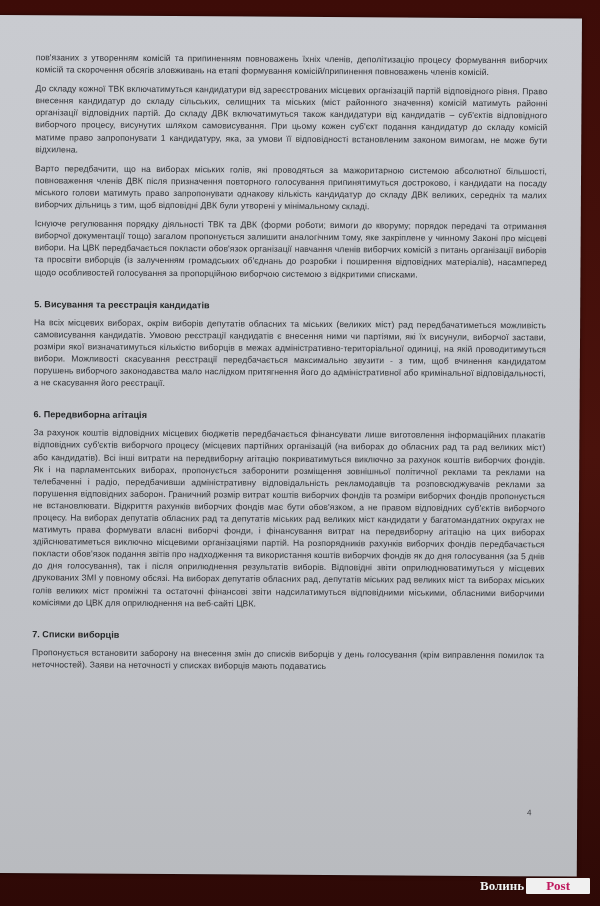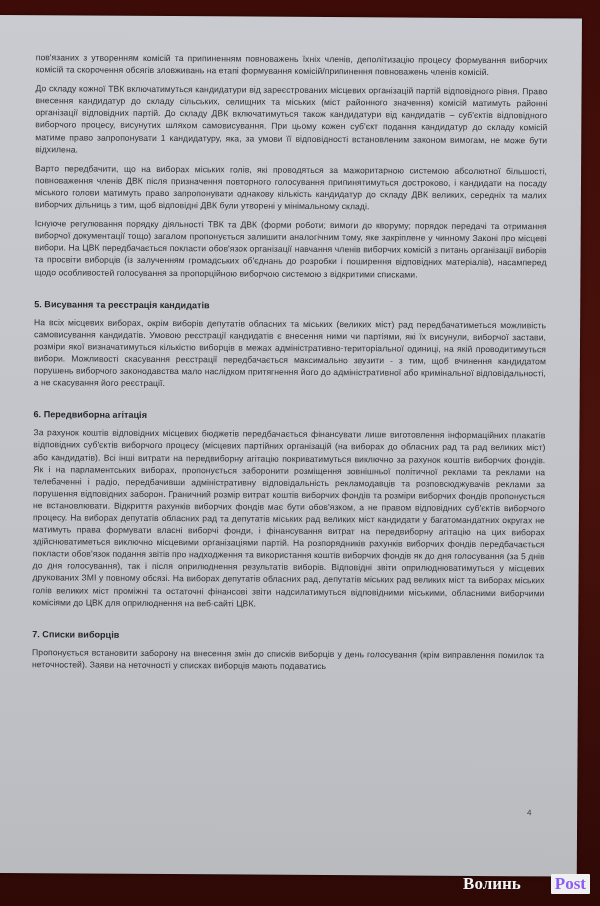--- a/index.html
+++ b/index.html
@@ -68,25 +68,24 @@
     position: absolute;
     left: 536px; top: 6px;
     font-size: 8px; color: #3a3b3f;
   }
   .watermark {
     position: absolute;
     right: 10px; bottom: 12px;
     display: flex; align-items: center;
     font-family: "Liberation Serif", "DejaVu Serif", serif;
     font-weight: bold;
-    font-size: 17px;
-    gap: 28px;
+    font-size: 13px;
   }
   .watermark .wm1 { color: #f3f3f3; padding: 0 2px; text-shadow: 0 0 1px #000; }
-  .watermark .wm2 { color: #8b5cf6; background: #f0f0f0; padding: 0 4px; border-radius: 1px; }
+  .watermark .wm2 { color: #be185d; background: #f0f0f0; padding: 0 20px; border-radius: 1px; }
 </style>
 </head>
 <body>
 
 <div class="backdrop"></div>
 
 <div class="paper">
   <div class="content">
     <p>пов'язаних з утворенням комісій та припиненням повноважень їхніх членів, деполітизацію процесу формування виборчих комісій та скорочення обсягів зловживань на етапі формування комісій/припинення повноважень членів комісій.</p>
     <p>До складу кожної ТВК включатимуться кандидатури від зареєстрованих місцевих організацій партій відповідного рівня. Право внесення кандидатур до складу сільських, селищних та міських (міст районного значення) комісій матимуть районні організації відповідних партій. До складу ДВК включатимуться також кандидатури від кандидатів – суб'єктів відповідного виборчого процесу, висунутих шляхом самовисування. При цьому кожен суб'єкт подання кандидатур до складу комісій матиме право запропонувати 1 кандидатуру, яка, за умови її відповідності встановленим законом вимогам, не може бути відхилена.</p>

